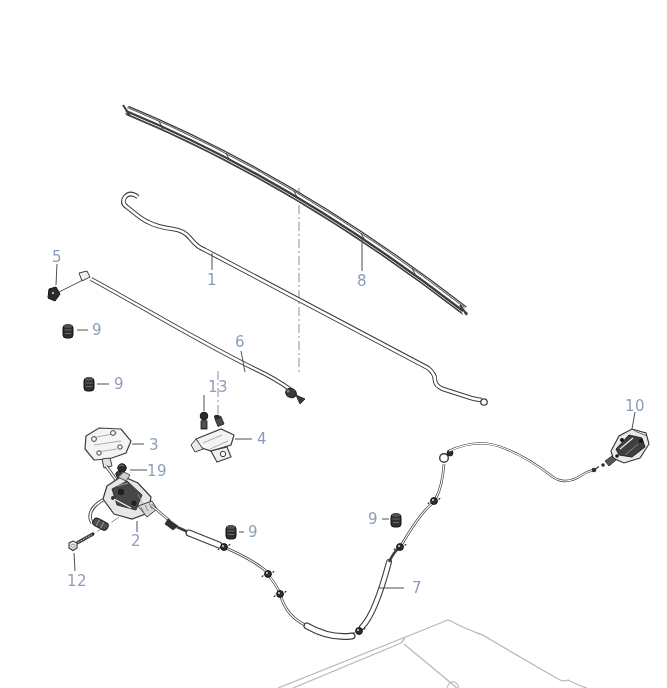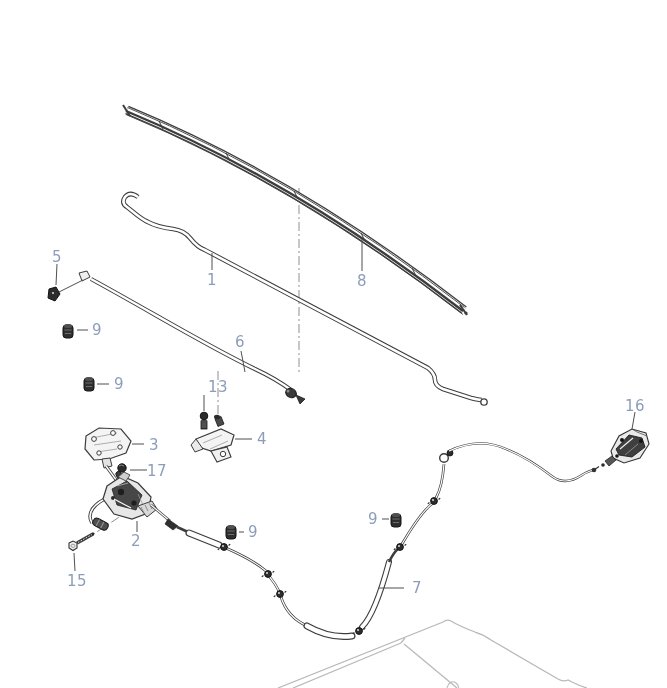--- a/index.html
+++ b/index.html
@@ -248,18 +248,18 @@
 <span class="callout" id="co-3">3</span>
 <span class="callout" id="co-4">4</span>
 <span class="callout" id="co-5">5</span>
 <span class="callout" id="co-6">6</span>
 <span class="callout" id="co-7">7</span>
 <span class="callout" id="co-8">8</span>
 <span class="callout" id="co-9a">9</span>
 <span class="callout" id="co-9b">9</span>
 <span class="callout" id="co-9c">9</span>
 <span class="callout" id="co-9d">9</span>
-<span class="callout" id="co-10">16</span>
-<span class="callout" id="co-11">17</span>
-<span class="callout" id="co-12">15</span>
+<span class="callout" id="co-10">10</span>
+<span class="callout" id="co-11">19</span>
+<span class="callout" id="co-12">12</span>
 <span class="callout" id="co-13">13</span>
 
 </div>
 
 </body></html>

